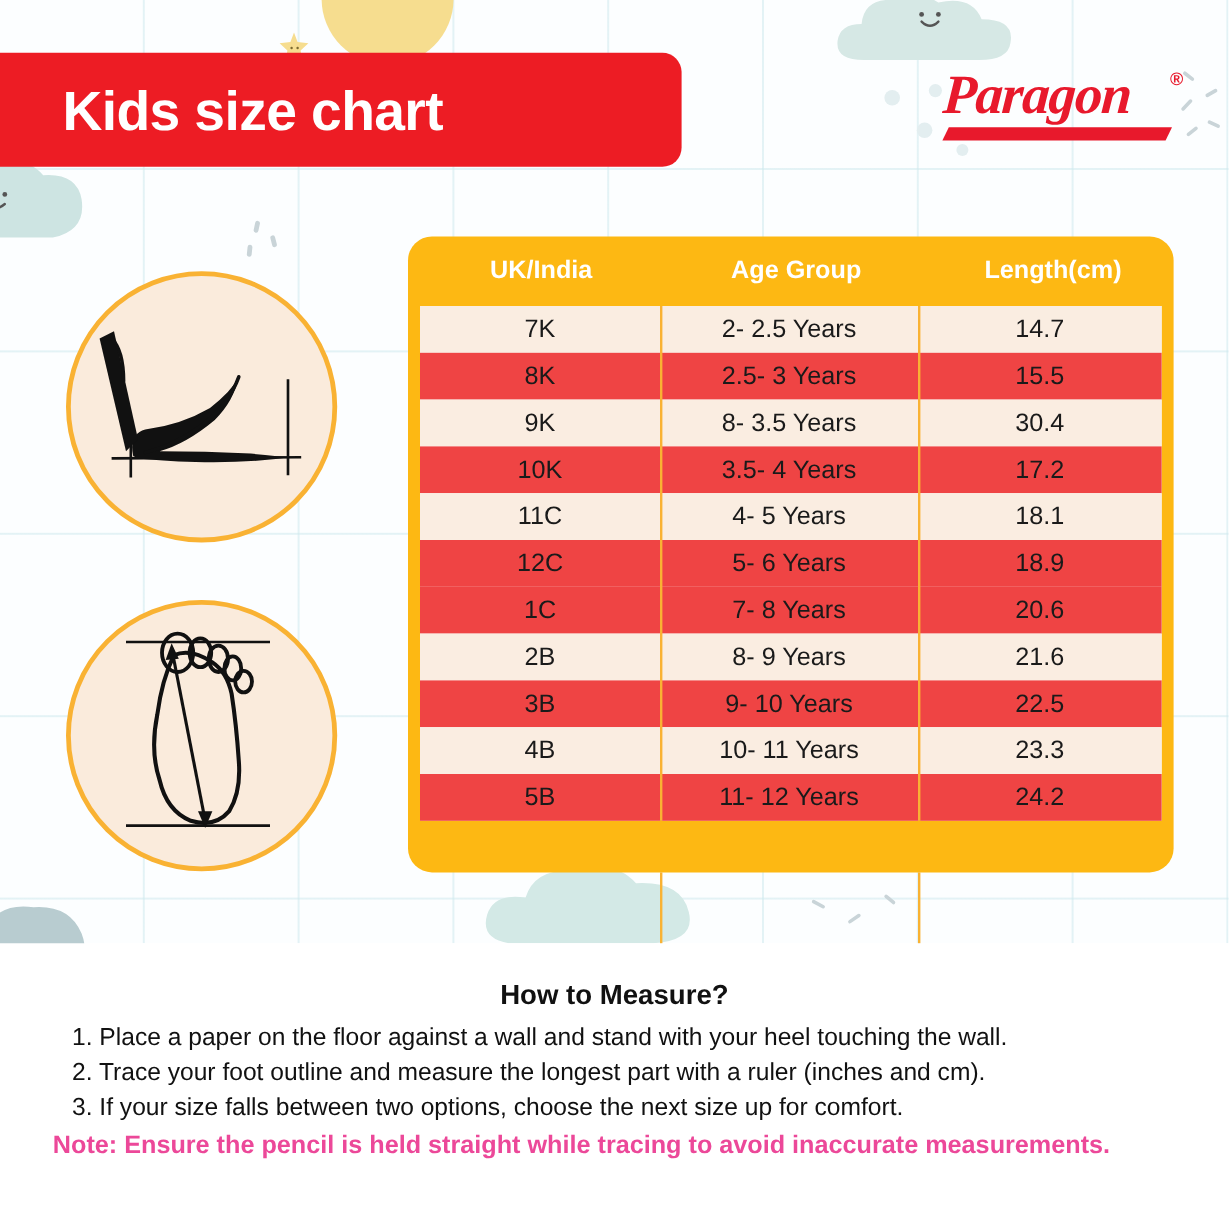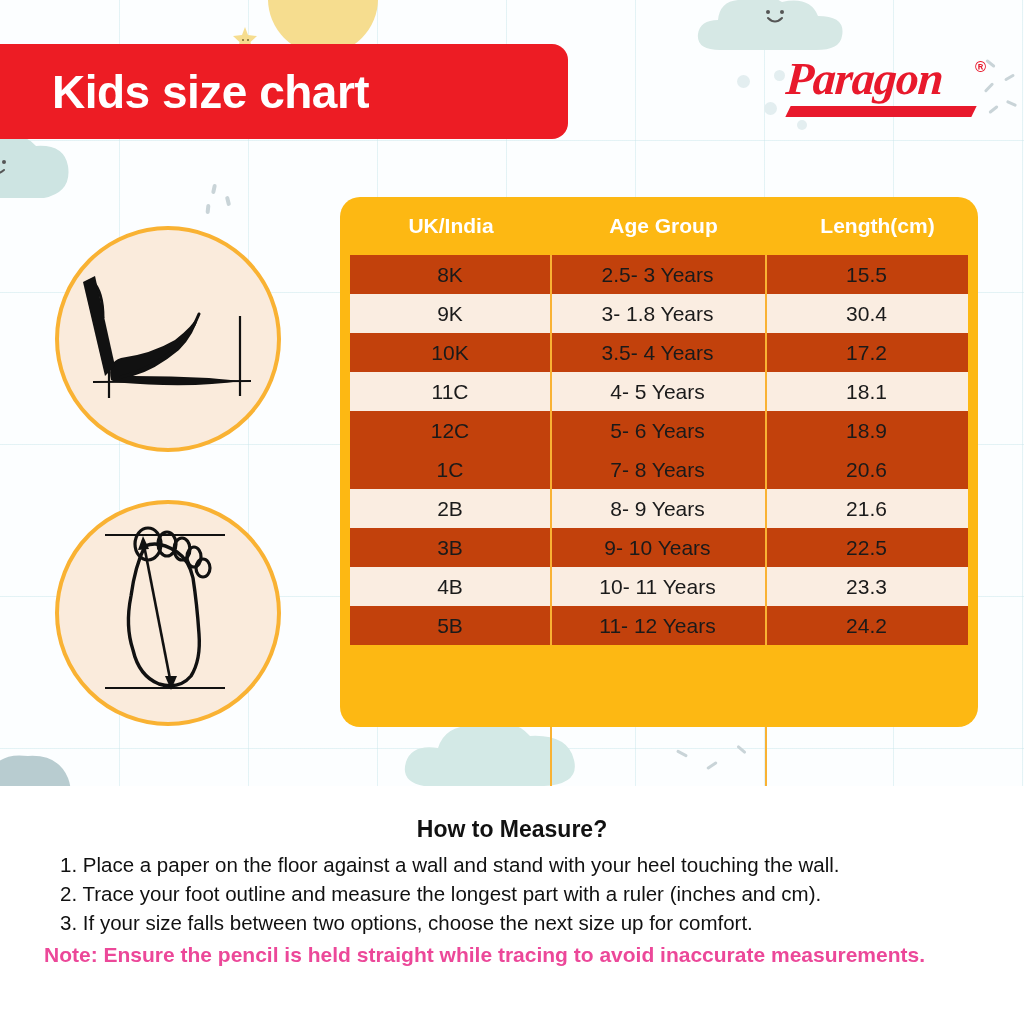--- a/index.html
+++ b/index.html
@@ -124,21 +124,21 @@
     margin:0 10px;
     background:#ffffff;
     position:relative;
   }
   .trow{
     display:flex;
     height:39px;
     align-items:center;
   }
   .trow.odd { background:#FAEDE1; }
-  .trow.even{ background:#c2410c; }
+  .trow.even{ background:#ef4444; }
   .cell{
     font-size:21px;
     color:#1a1a1a;
     text-align:center;
   }
   .c1 { width:200px; }
   .c2 { width:215px; }
   .c3 { width:203px; }
   .th.c1 { width:210px; }
   .th.c2 { width:215px; }
@@ -296,28 +296,33 @@
 <div id="size-table">
   <div id="table-head">
     <div class="th c1">UK/India</div>
     <div class="th c2">Age Group</div>
     <div class="th c3">Length(cm)</div>
   </div>
   <div id="table-body">
     <div class="vdiv" id="vdiv-1"></div>
     <div class="vdiv" id="vdiv-2"></div>
 
+    <div class="trow odd">
+      <div class="cell c1">7K</div>
+      <div class="cell c2">2- 2.5 Years</div>
+      <div class="cell c3">14.7</div>
+    </div>
     <div class="trow even">
       <div class="cell c1">8K</div>
       <div class="cell c2">2.5- 3 Years</div>
       <div class="cell c3">15.5</div>
     </div>
     <div class="trow odd">
       <div class="cell c1">9K</div>
-      <div class="cell c2">3- 1.8 Years</div>
+      <div class="cell c2">8- 3.5 Years</div>
       <div class="cell c3">30.4</div>
     </div>
     <div class="trow even">
       <div class="cell c1">10K</div>
       <div class="cell c2">3.5- 4 Years</div>
       <div class="cell c3">17.2</div>
     </div>
     <div class="trow odd">
       <div class="cell c1">11C</div>
       <div class="cell c2">4- 5 Years</div>

